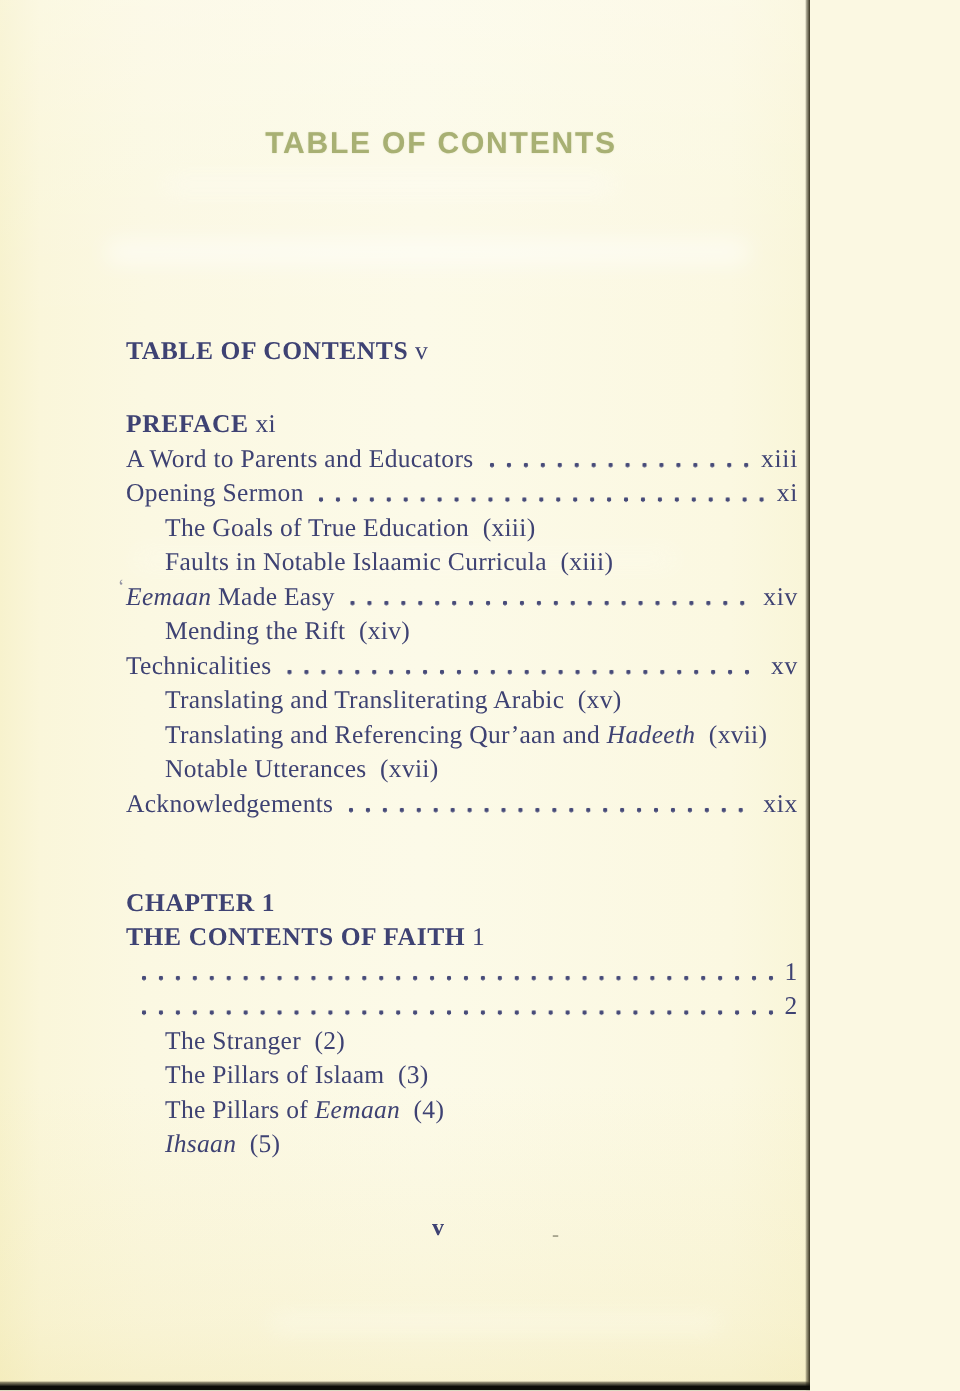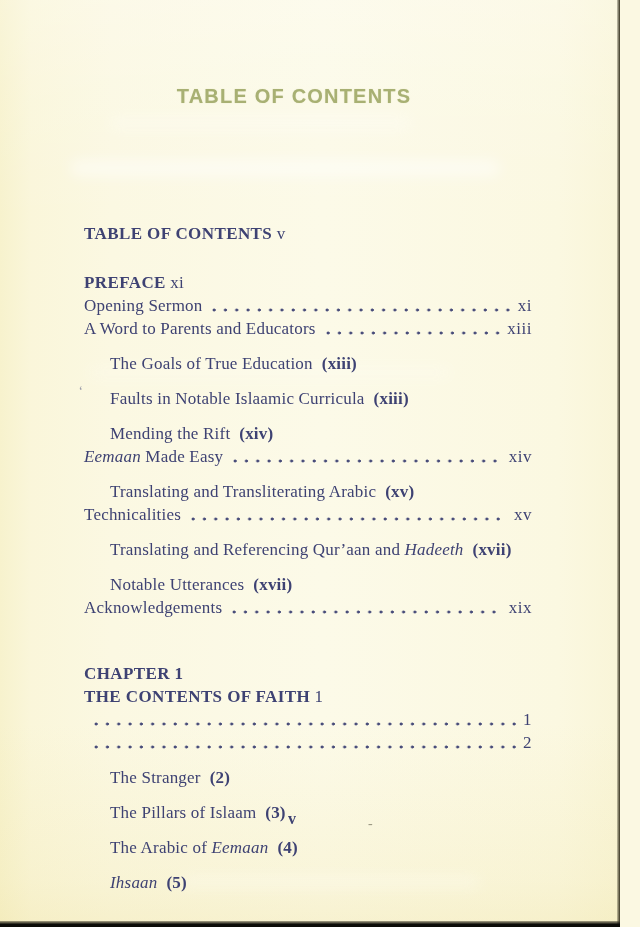--- a/index.html
+++ b/index.html
@@ -2,21 +2,21 @@
 <html><head>
 <meta charset="utf-8">
 <style>
   html,body{margin:0;padding:0;}
   body{
     width:640px;height:927px;overflow:hidden;
     font-family:"Liberation Serif", serif;
     background:#fbf8e2;
   }
   .page{
-    position:relative;width:620px;height:927px;overflow:hidden;
+    position:relative;width:540px;height:927px;overflow:hidden;
     background:
       linear-gradient(180deg, rgba(255,255,255,0.22) 0%, rgba(255,255,255,0.10) 10%, rgba(255,255,255,0) 24%, rgba(255,255,255,0) 78%, rgba(238,226,160,0.20) 95%, rgba(236,222,150,0.30) 100%),
       linear-gradient(90deg, #f7f2cd 0%, #faf6da 5%, #fbf8e2 18%, #fcfae8 52%, #fbf8e1 90%, #f9f5d8 100%);
   }
   
   .edge-right{position:absolute;top:0;right:0;width:3px;height:927px;background:linear-gradient(90deg, rgba(60,56,40,0.25), #35311f);}
   .edge-bottom{position:absolute;left:0;bottom:0;width:640px;height:6px;background:linear-gradient(180deg, rgba(80,74,52,0.45), #0c0c08 55%);}
   .streak{position:absolute;background:rgba(255,255,255,0.5);filter:blur(7px);border-radius:10px;pointer-events:none;}
   .st1{left:70px;top:160px;width:430px;height:16px;}
   .st2{left:110px;top:118px;width:300px;height:10px;opacity:.6;}
@@ -30,33 +30,33 @@
     font-size:20px;font-weight:bold;letter-spacing:1.2px;
     color:#a8b073;
     text-shadow:0 0 1px rgba(168,176,115,0.4);
   }
 
   .toc{
     position:absolute;left:84px;top:222px;width:448px;
     color:#3e4273;font-size:17px;
   }
   .row{display:flex;align-items:baseline;line-height:23px;letter-spacing:0.2px;}
-  .row.indent{padding-left:26px;margin-top:12px;}
+  .row.indent{padding-left:26px;}
   .label{white-space:pre;text-align:right;}
   .b{font-weight:bold;letter-spacing:0.4px;}
   .i{font-style:italic;}
   .dots{
     flex:1 1 auto;align-self:stretch;margin:0 7px 0 10px;
     background-image:radial-gradient(circle at 2px 2px, #474b79 1.35px, rgba(0,0,0,0) 1.7px);
     background-size:11.3px 5px;
     background-repeat:repeat-x;
     background-position:left calc(100% - 4px);
   }
   .pg{text-align:right;letter-spacing:0.5px;white-space:pre;}
-  .inline-pg{margin-left:9px;white-space:pre;font-weight:bold;}
+  .inline-pg{margin-left:9px;white-space:pre;}
   .gap{width:100%;}
 
   .margin-artifact{
     position:absolute;left:79px;top:383px;
     font-size:13px;color:rgba(62,66,115,0.55);transform:rotate(-8deg);
   }
   .footer-num{
     position:absolute;left:288px;top:810px;
     font-size:16px;font-weight:bold;color:#3e4273;letter-spacing:1px;
   }
@@ -78,54 +78,54 @@
 
   <div class="toc">
       <div class="row">
         <span class="label"><span class="b">TABLE OF CONTENTS</span><span> v</span></span>
       </div>
       <div class="gap" style="height: 26px;"></div>
       <div class="row">
         <span class="label"><span class="b">PREFACE</span><span> xi</span></span>
       </div>
       <div class="row">
+        <span class="label"><span>A Word to Parents and Educators</span></span>
+        <span class="dots"></span>
+        <span class="pg">xiii</span>
+      </div>
+      <div class="row">
         <span class="label"><span>Opening Sermon</span></span>
         <span class="dots"></span>
         <span class="pg">xi</span>
-      </div>
-      <div class="row">
-        <span class="label"><span>A Word to Parents and Educators</span></span>
-        <span class="dots"></span>
-        <span class="pg">xiii</span>
       </div>
       <div class="row indent">
         <span class="label"><span>The Goals of True Education</span></span>
         <span class="inline-pg">(xiii)</span>
       </div>
       <div class="row indent">
         <span class="label"><span>Faults in Notable Islaamic Curricula</span></span>
         <span class="inline-pg">(xiii)</span>
       </div>
-      <div class="row indent">
-        <span class="label"><span>Mending the Rift</span></span>
-        <span class="inline-pg">(xiv)</span>
-      </div>
       <div class="row">
         <span class="label"><span class="i">Eemaan</span><span> Made Easy</span></span>
         <span class="dots"></span>
         <span class="pg">xiv</span>
       </div>
       <div class="row indent">
-        <span class="label"><span>Translating and Transliterating Arabic</span></span>
-        <span class="inline-pg">(xv)</span>
+        <span class="label"><span>Mending the Rift</span></span>
+        <span class="inline-pg">(xiv)</span>
       </div>
       <div class="row">
         <span class="label"><span>Technicalities</span></span>
         <span class="dots"></span>
         <span class="pg">xv</span>
+      </div>
+      <div class="row indent">
+        <span class="label"><span>Translating and Transliterating Arabic</span></span>
+        <span class="inline-pg">(xv)</span>
       </div>
       <div class="row indent">
         <span class="label"><span>Translating and Referencing Qur’aan and </span><span class="i">Hadeeth</span></span>
         <span class="inline-pg">(xvii)</span>
       </div>
       <div class="row indent">
         <span class="label"><span>Notable Utterances</span></span>
         <span class="inline-pg">(xvii)</span>
       </div>
       <div class="row">
@@ -150,21 +150,21 @@
       </div>
       <div class="row indent">
         <span class="label"><span>The Stranger</span></span>
         <span class="inline-pg">(2)</span>
       </div>
       <div class="row indent">
         <span class="label"><span>The Pillars of Islaam</span></span>
         <span class="inline-pg">(3)</span>
       </div>
       <div class="row indent">
-        <span class="label"><span>The Arabic of </span><span class="i">Eemaan</span></span>
+        <span class="label"><span>The Pillars of </span><span class="i">Eemaan</span></span>
         <span class="inline-pg">(4)</span>
       </div>
       <div class="row indent">
         <span class="label"><span class="i">Ihsaan</span></span>
         <span class="inline-pg">(5)</span>
       </div>
     </div>
 
   <div class="margin-artifact">‘</div>
 

